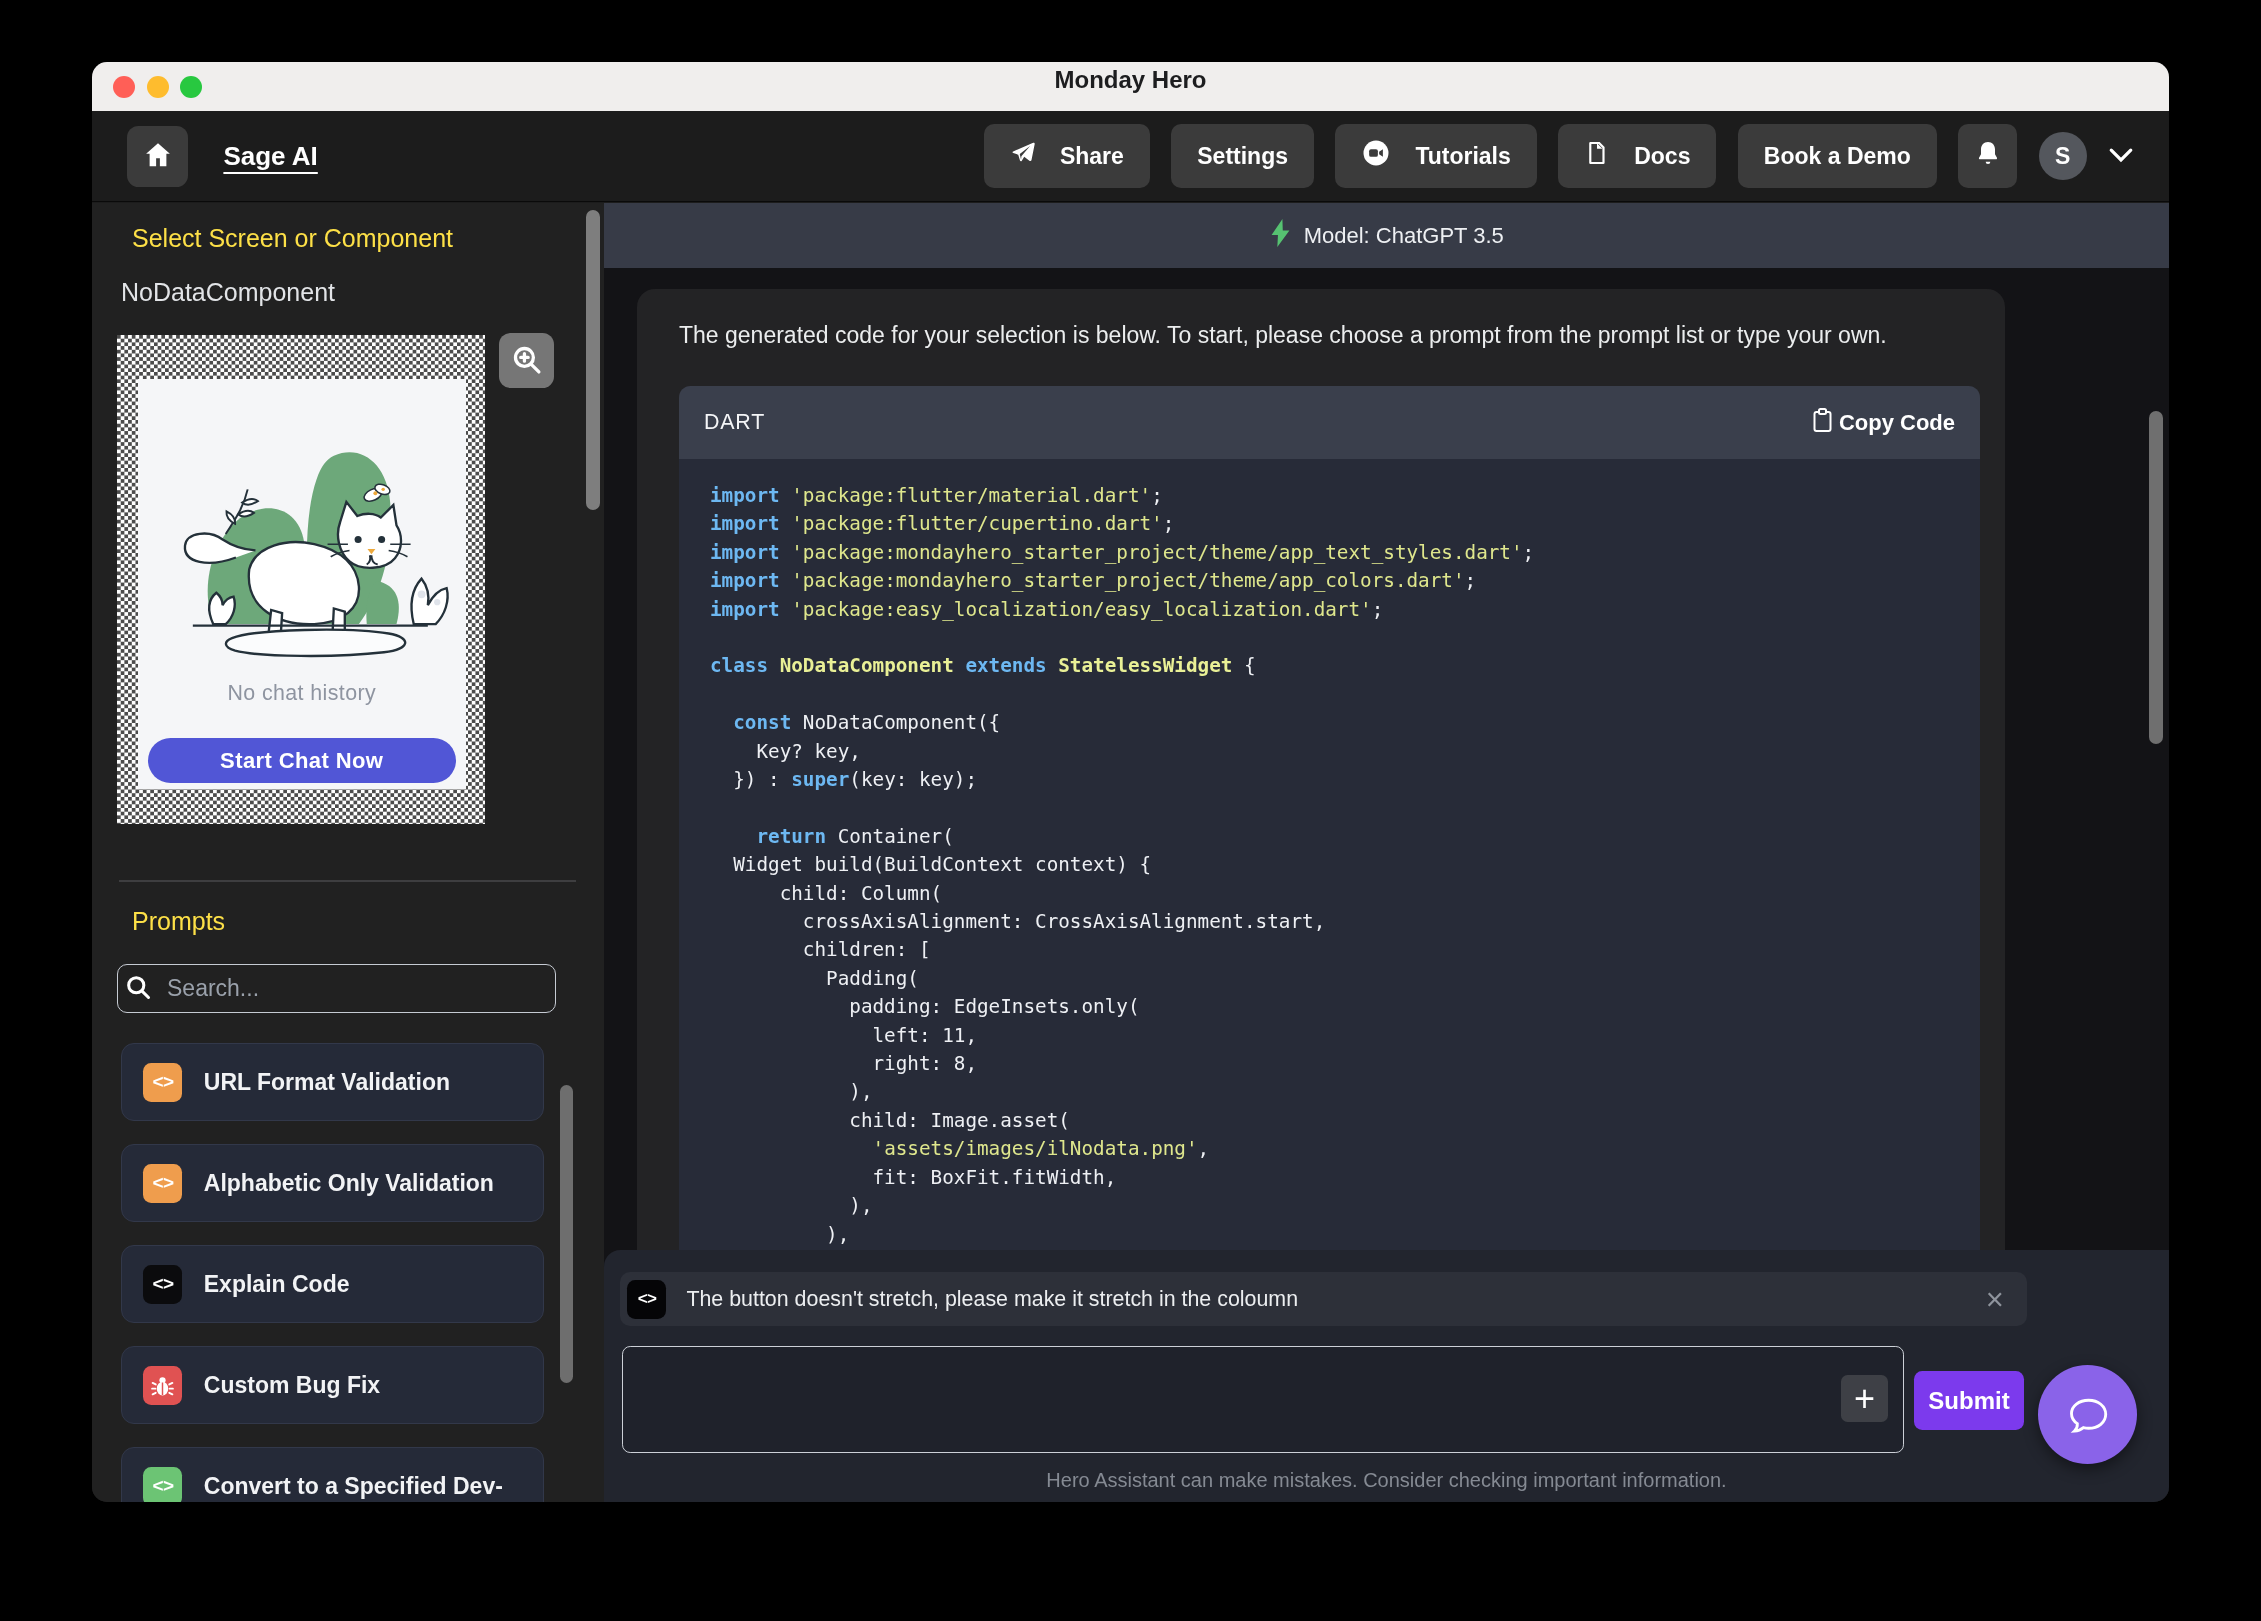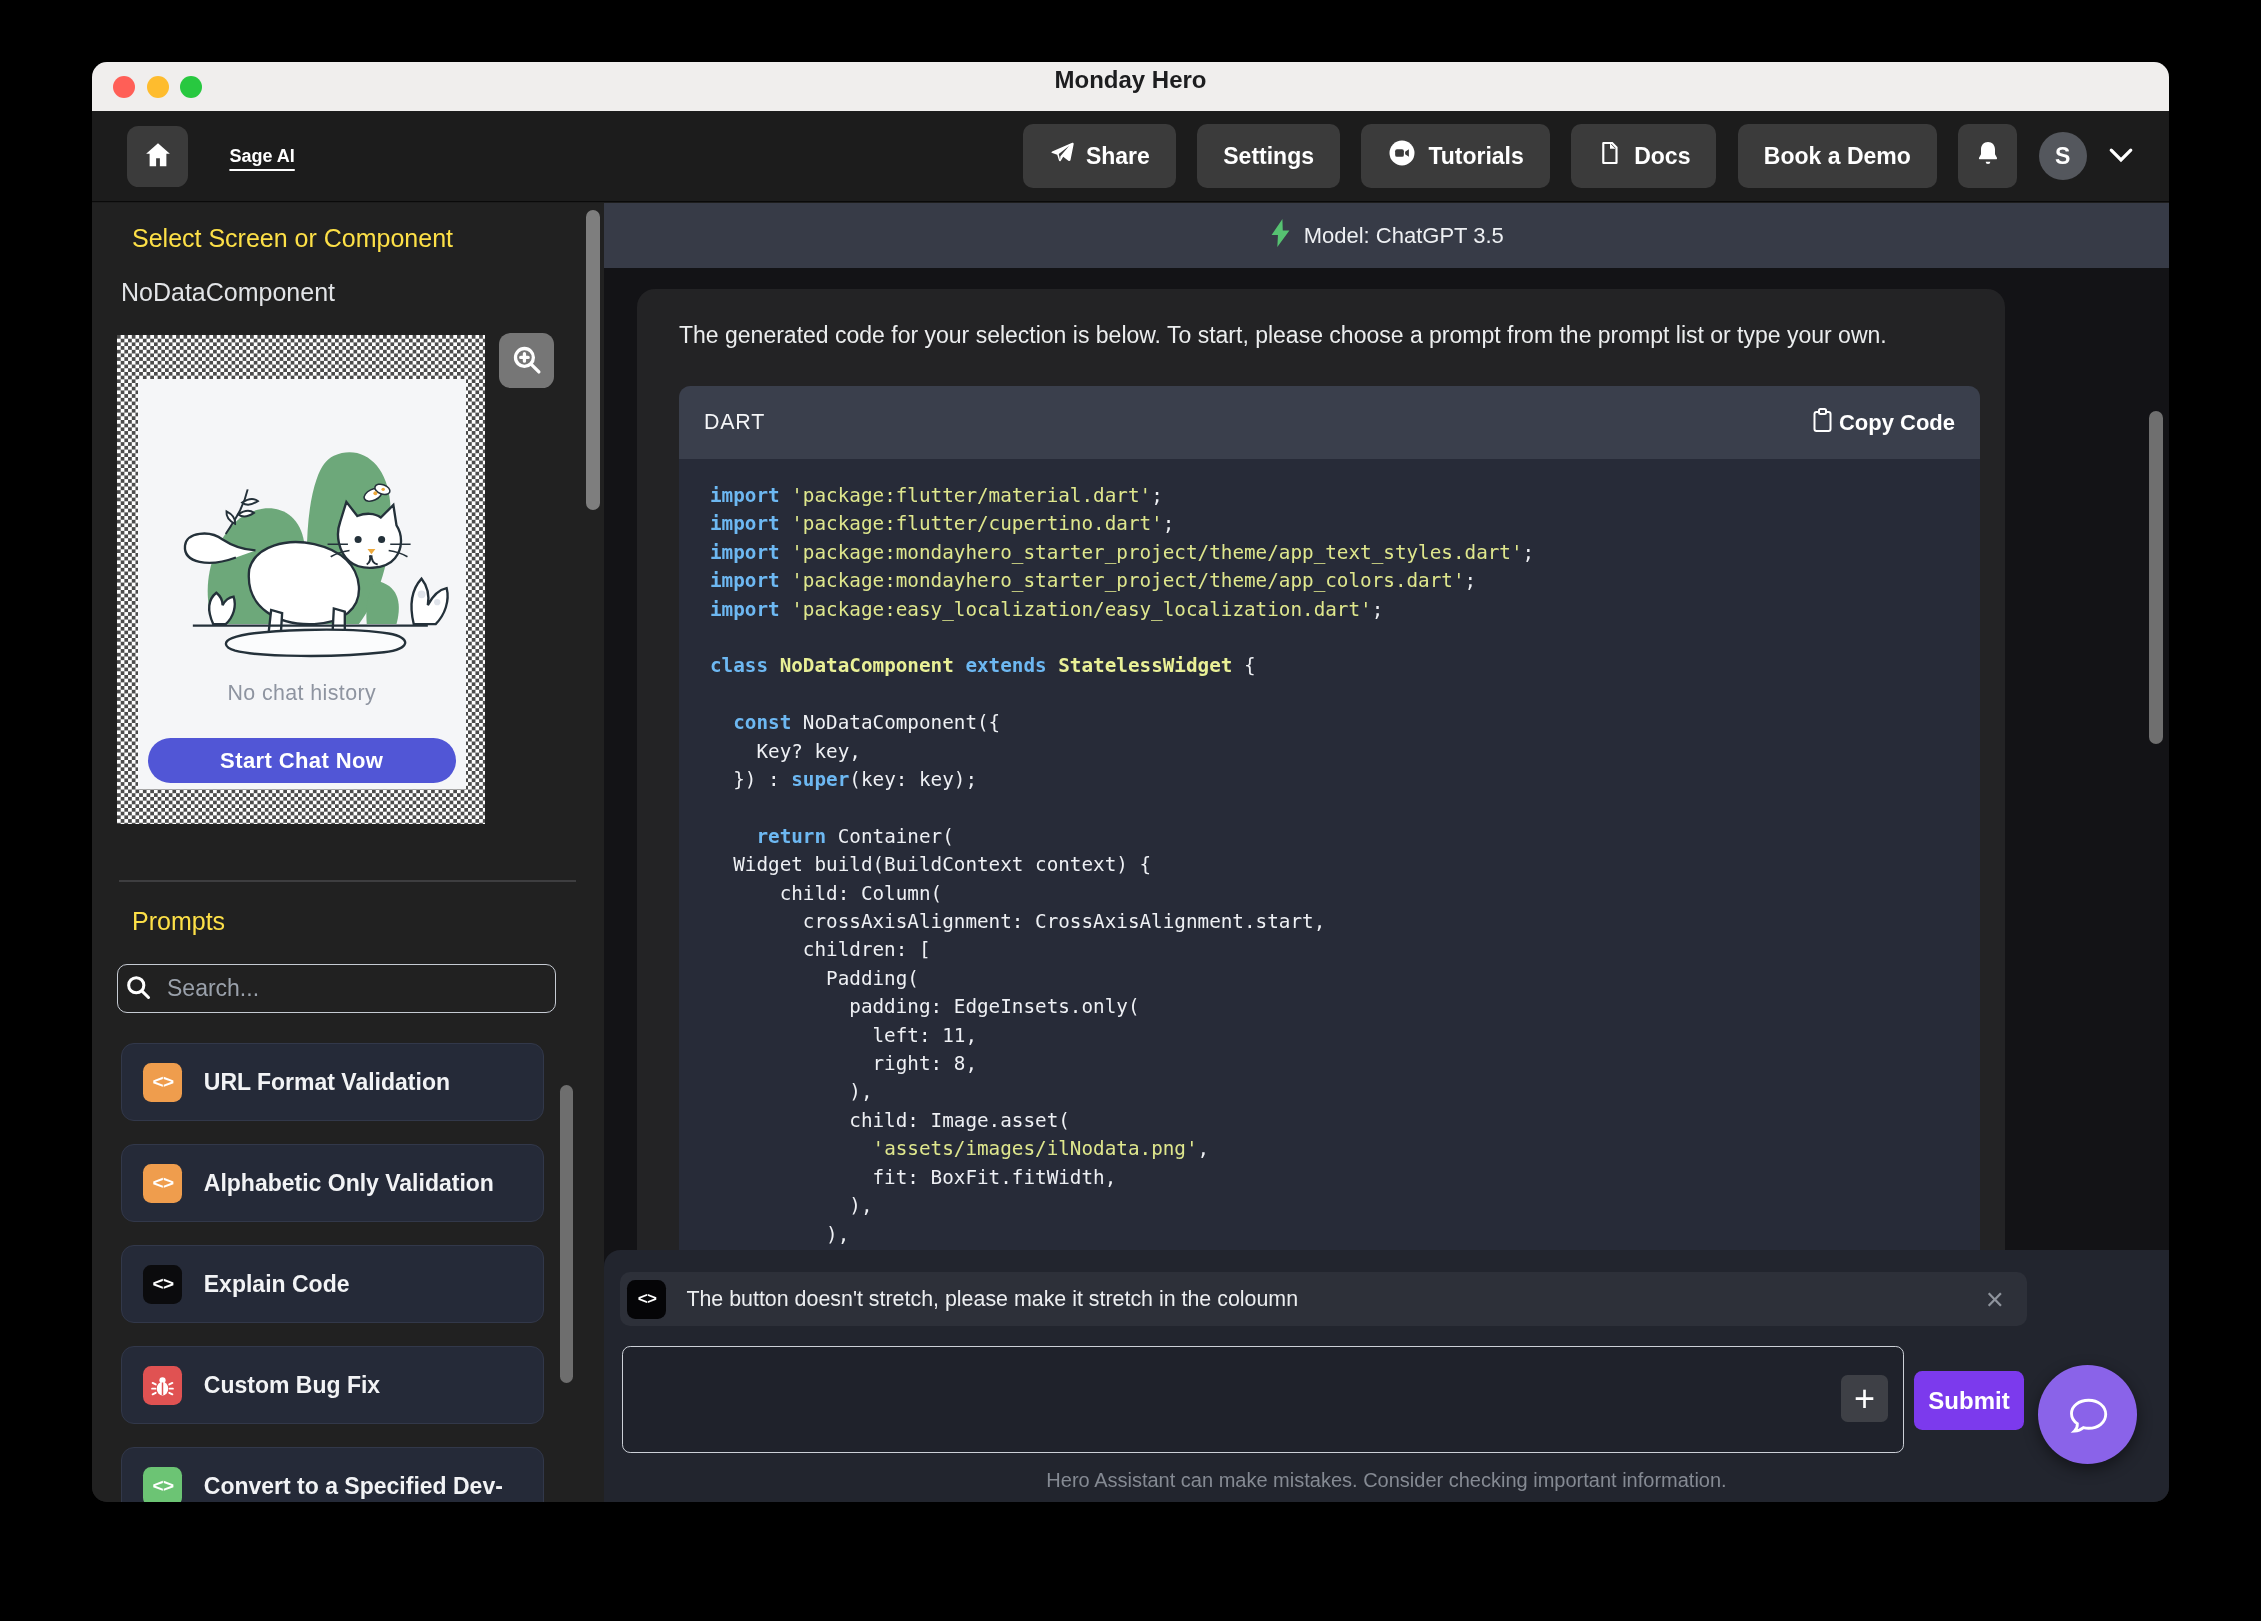--- a/index.html
+++ b/index.html
@@ -16,23 +16,23 @@
   #titlebar .lights { position:absolute; left:21.4px; top:0; height:49px; display:flex; align-items:center; gap:11.5px; }
   .light { width:22px; height:22px; border-radius:50%; }
   .light.red{ background:#ff5f57; } .light.yellow{ background:#febc2e; } .light.green{ background:#28c840; }
   #window-title { position:absolute; left:0; right:0; top:0; height:35px; display:flex; align-items:center; justify-content:center;
     font-size:24px; font-weight:700; color:#1d1d1f; }
 
   
   #navbar { position:absolute; left:0; top:49px; width:100%; height:91px; background:#1c1c1c;
     display:flex; align-items:center; padding:0 35px; gap:21.4px; border-bottom:0.8px solid #0a0a0a; }
   .home-btn { width:61px; height:61px; background:#3b3b3b; border-radius:11.5px; display:flex; align-items:center; justify-content:center; flex:0 0 auto; }
-  .brand { color:#fff; font-size:18px; font-weight:600; text-decoration:underline; text-underline-offset:7.4px; text-decoration-thickness:1.6px; margin-left:20px; }
+  .brand { color:#fff; font-size:26px; font-weight:600; text-decoration:underline; text-underline-offset:7.4px; text-decoration-thickness:1.6px; margin-left:14px; }
   .nav-spacer { flex:1; }
-  .nav-btn { height:64px; background:#3b3b3b; border-radius:10px; display:flex; align-items:center; gap:11px;
+  .nav-btn { height:64px; background:#3b3b3b; border-radius:10px; display:flex; align-items:center; gap:24px;
     padding:0 26px; color:#fff; font-size:23px; font-weight:600; white-space:nowrap; }
   .icon-btn { width:59px; padding:0; justify-content:center; }
   .avatar { width:48px; height:48px; border-radius:50%; background:#54575d; color:#fff; font-size:23px; font-weight:600;
     display:flex; align-items:center; justify-content:center; }
   .chev { display:flex; align-items:center; }
 
   
   #sidebar-bg { position:absolute; left:0; top:141px; width:512px; height:1300px; background:#212121; }
   .side-heading { position:absolute; left:40px; color:#fde047; font-size:25px; font-weight:400; }
   .side-sub { position:absolute; left:29px; color:#e2e4e7; font-size:25px; }

